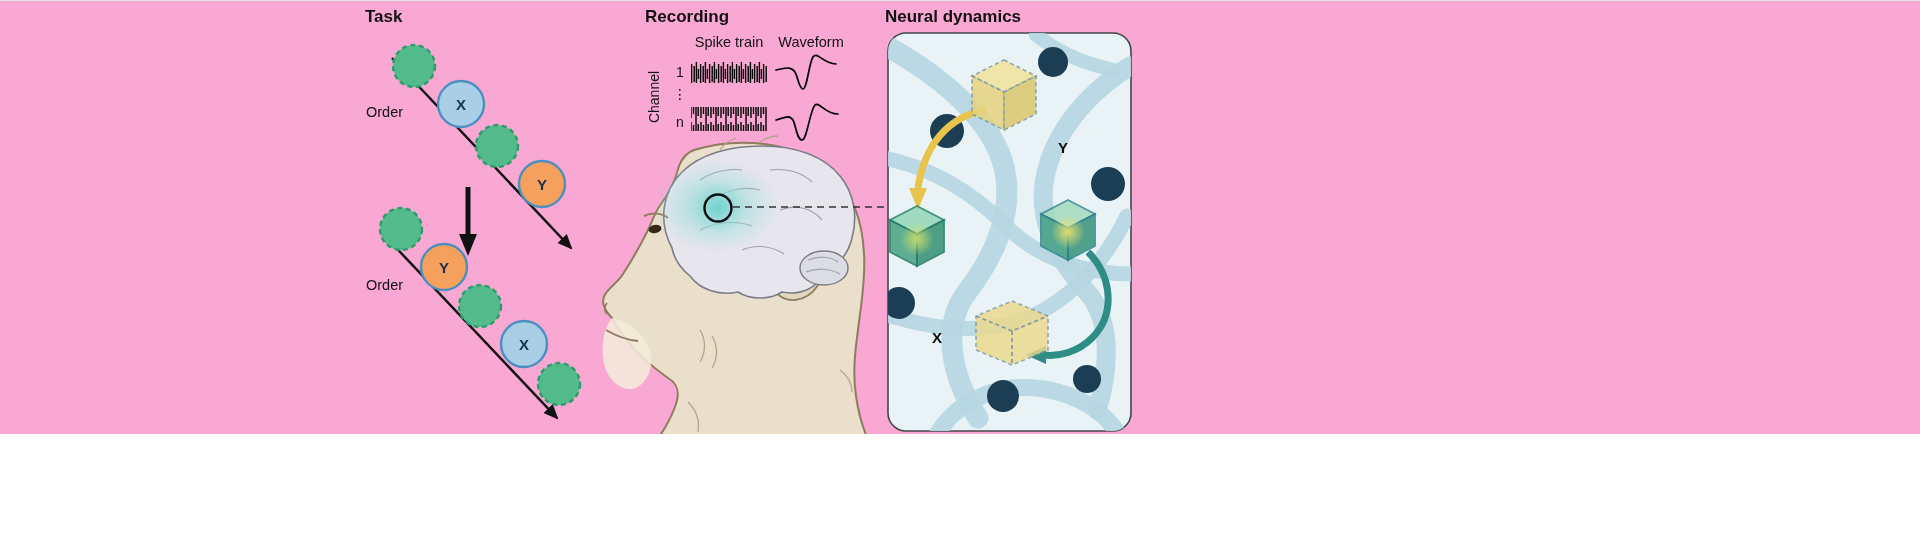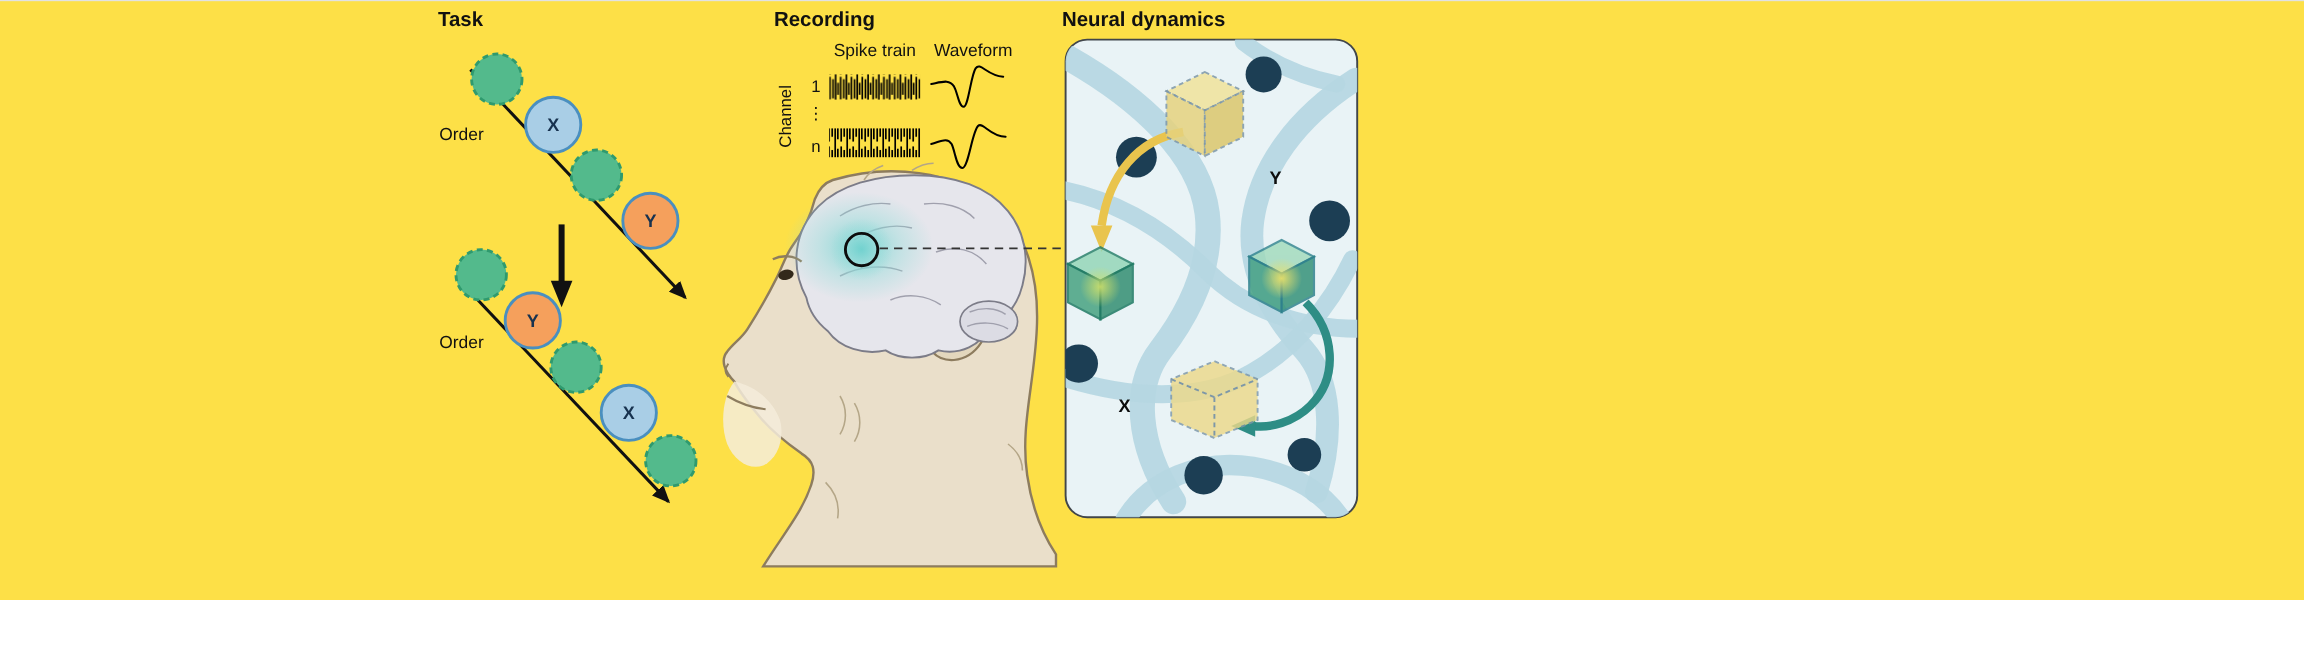--- a/index.html
+++ b/index.html
@@ -1,16 +1,16 @@
 <!DOCTYPE html>
 <html><head>
 <meta charset="utf-8">
 <style>
   html,body{margin:0;padding:0;background:#ffffff;}
-  .stage{position:relative;width:1920px;height:500px;background:#fde047;overflow:hidden;}
+  .stage{position:relative;width:1920px;height:434px;background:#f9a8d4;overflow:hidden;}
   svg{display:block;}
   svg text{font-family:"Liberation Sans","DejaVu Sans",sans-serif;fill:#111;}
   .panel-title{font-size:17px;font-weight:bold;}
   .label{font-size:14.5px;}
   .small-label{font-size:14px;}
   .circle-letter{font-size:15px;font-weight:bold;fill:#17324f;text-anchor:middle;}
   .state-letter{font-size:15px;font-weight:bold;fill:#0d0d0d;text-anchor:middle;}
   .seq-arrow{stroke:#111;stroke-width:2.5;fill:none;}
   .dashed-green{stroke:#2f9a6e;stroke-width:2.4;stroke-dasharray:5 3.6;}
   .solid-blue-edge{stroke:#4a8fbf;stroke-width:2.4;}

